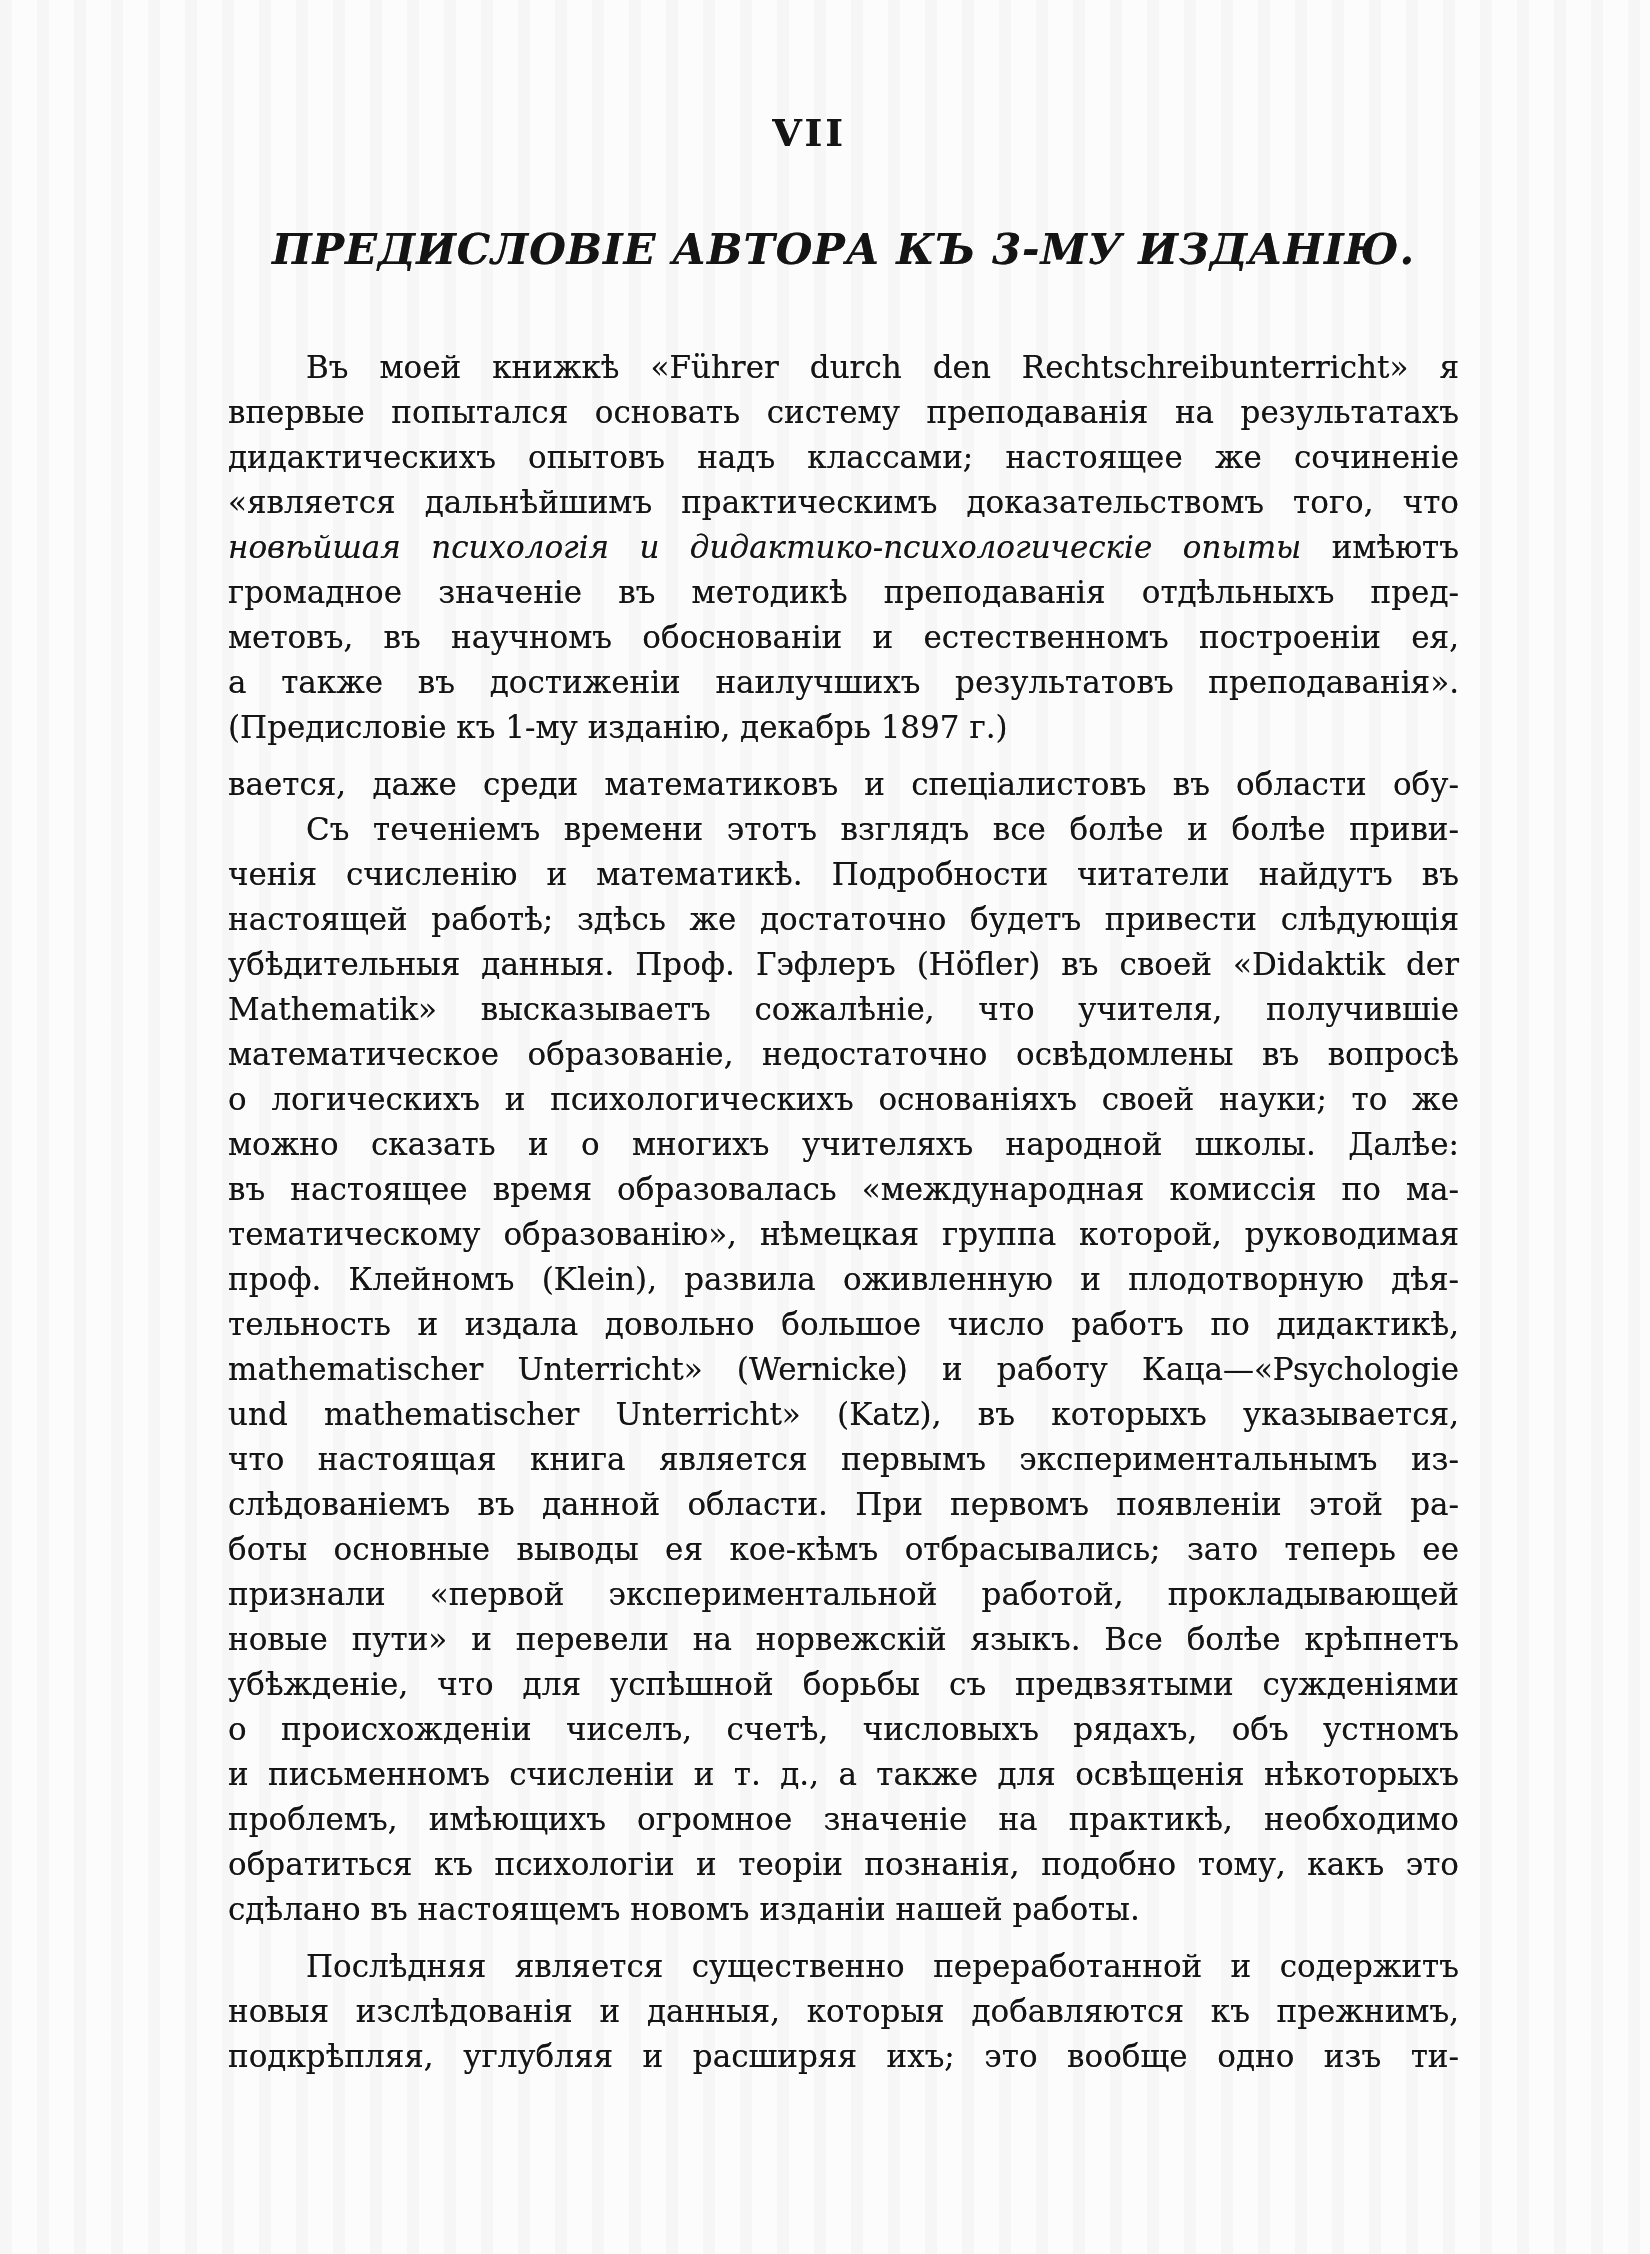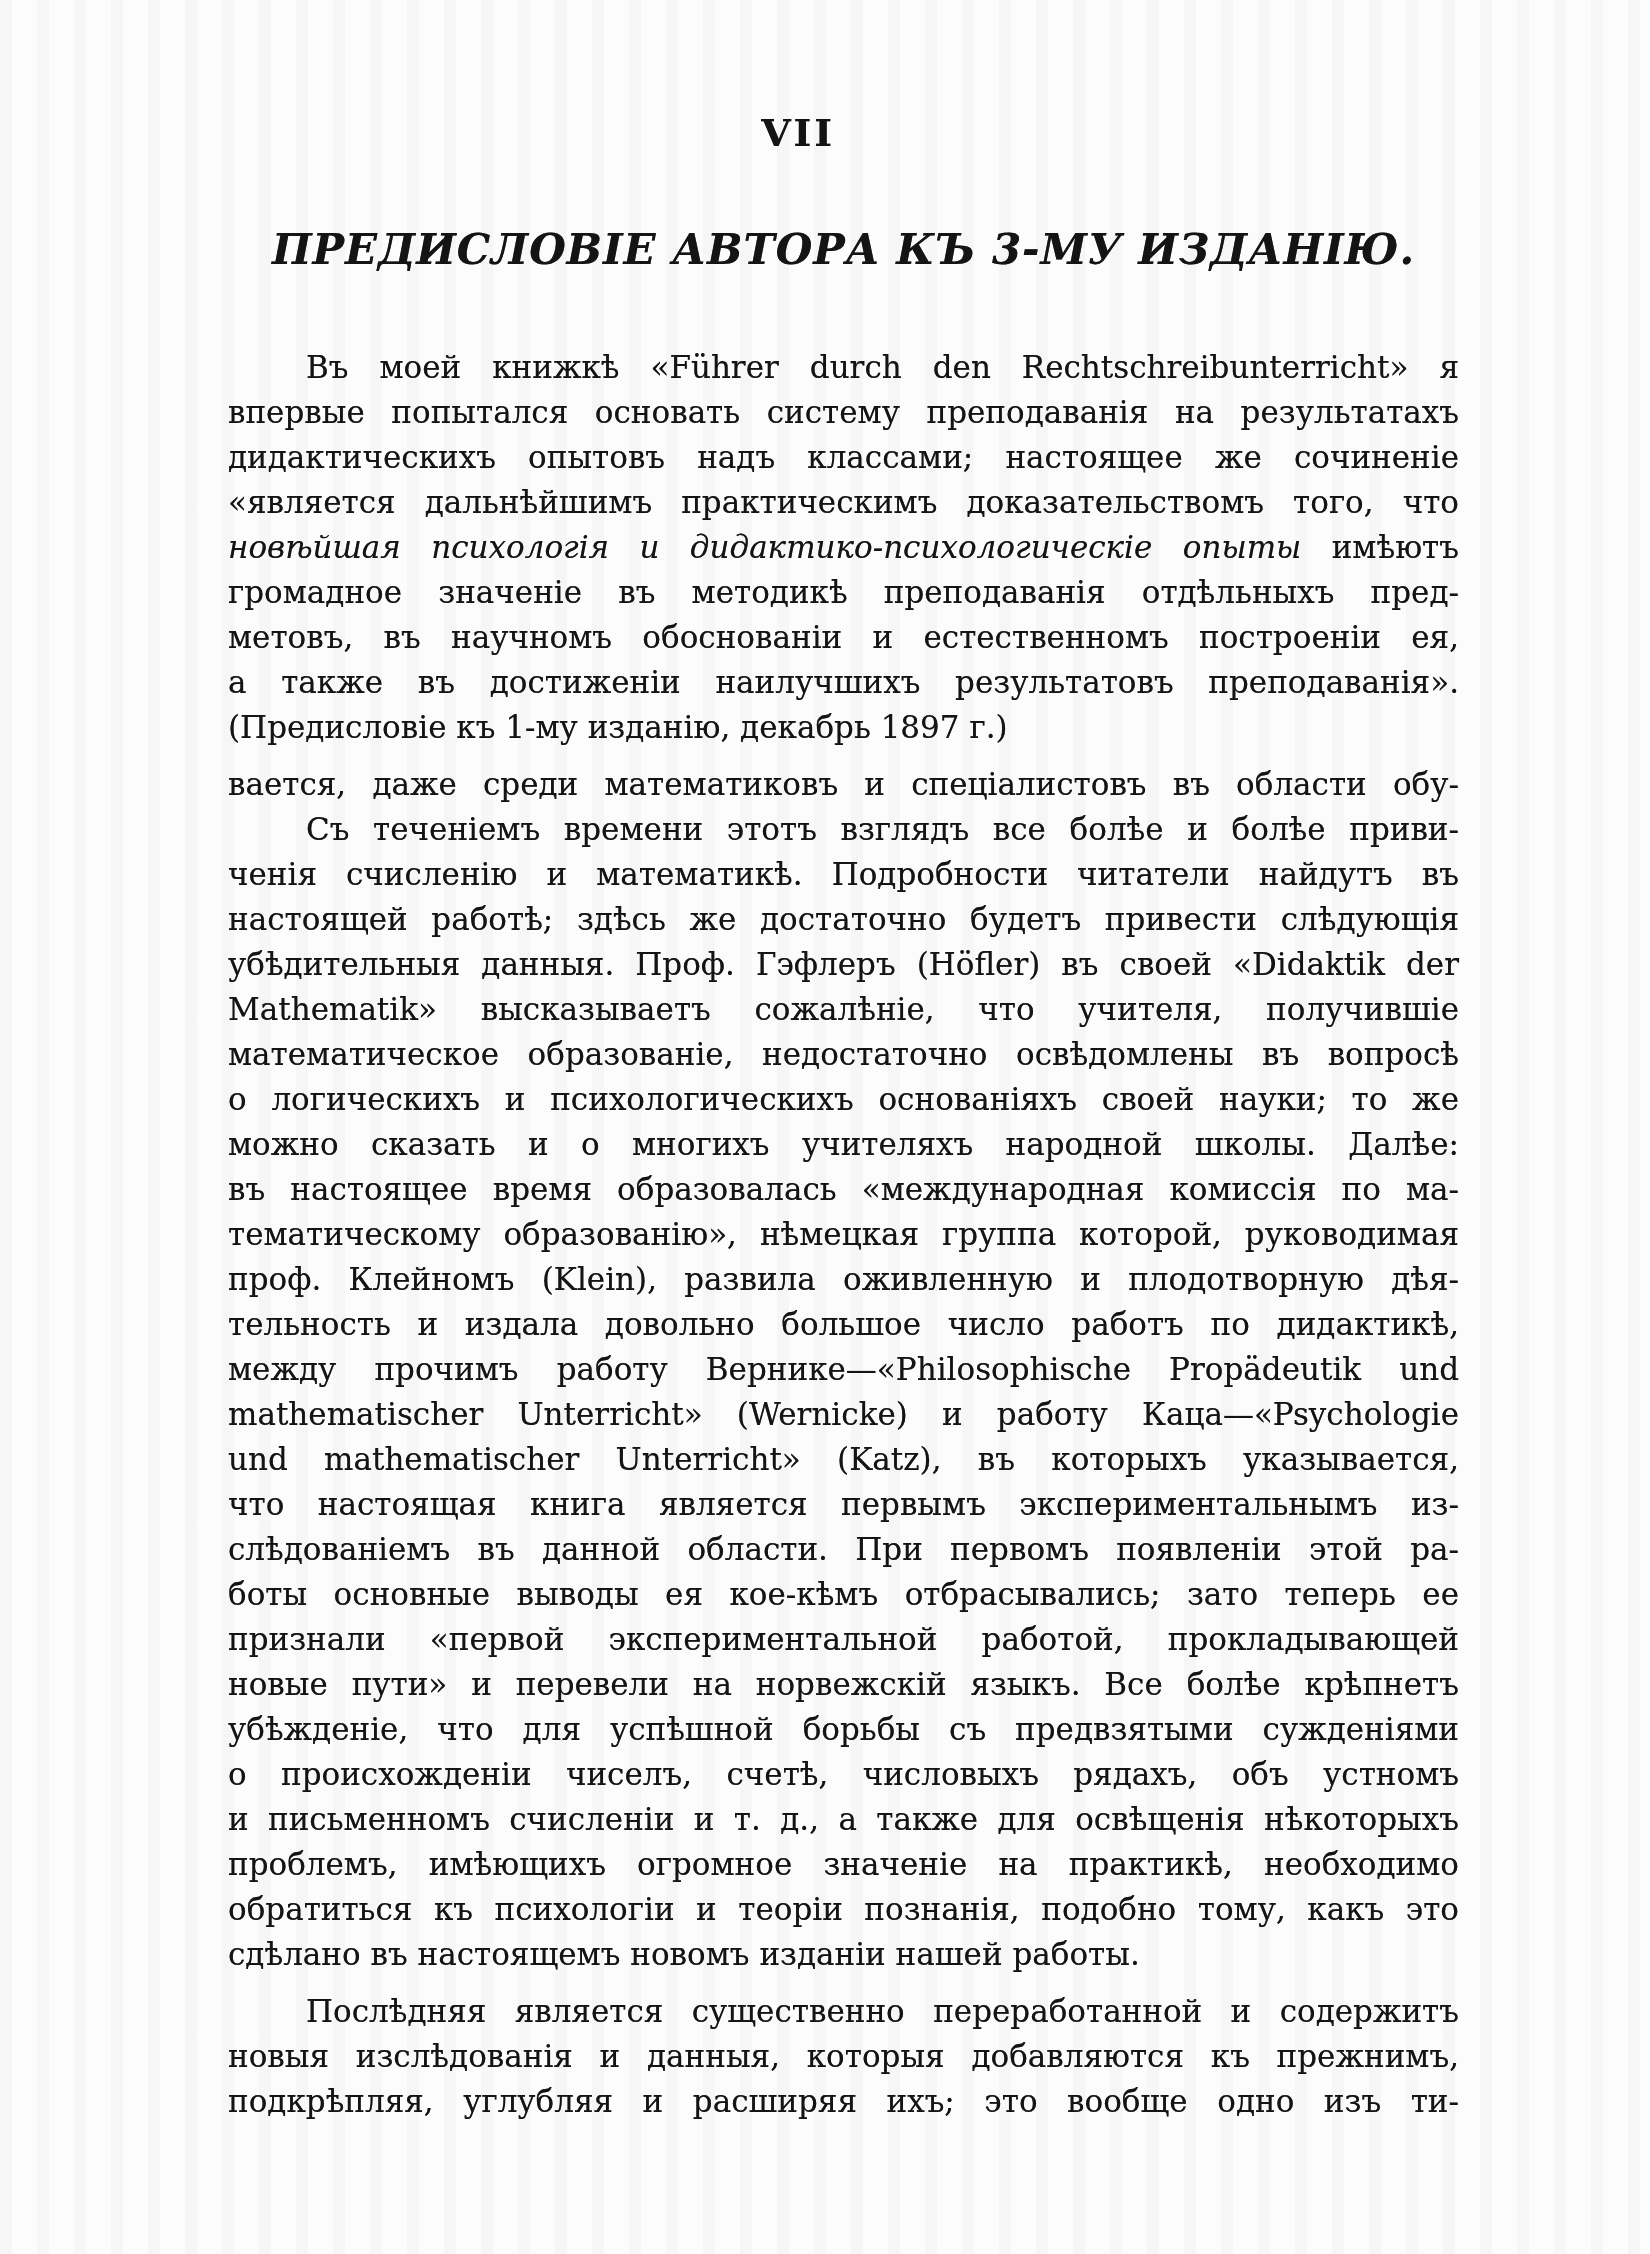--- a/index.html
+++ b/index.html
@@ -20,21 +20,21 @@
       rgba(0,0,0,0.0) 12.3px,
       rgba(0,0,0,0.0) 37px
     );
     color: #141414;
     font-family: "DejaVu Serif", serif;
     overflow: hidden;
   }
   .page-number {
     position: absolute;
     top: 110px;
-    left: 178px;
+    left: 189px;
     width: 1240px;
     text-align: center;
     font-size: 38px;
     font-weight: bold;
     letter-spacing: 2.8px;
     text-shadow: 0 0 0.5px rgba(0,0,0,0.65);
   }
   .heading {
     position: absolute;
     top: 225px;
@@ -102,21 +102,20 @@
         <div class="line"><span>настоящей работѣ; здѣсь же достаточно будетъ привести слѣдующія</span></div>
         <div class="line"><span>убѣдительныя данныя. Проф. Гэфлеръ (Höfler) въ своей «Didaktik der</span></div>
         <div class="line"><span>Mathematik» высказываетъ сожалѣніе, что учителя, получившіе</span></div>
         <div class="line"><span>математическое образованіе, недостаточно освѣдомлены въ вопросѣ</span></div>
         <div class="line"><span>о логическихъ и психологическихъ основаніяхъ своей науки; то же</span></div>
         <div class="line"><span>можно сказать и о многихъ учителяхъ народной школы. Далѣе:</span></div>
         <div class="line"><span>въ настоящее время образовалась «международная комиссія по ма-</span></div>
         <div class="line"><span>тематическому образованію», нѣмецкая группа которой, руководимая</span></div>
         <div class="line"><span>проф. Клейномъ (Klein), развила оживленную и плодотворную дѣя-</span></div>
         <div class="line"><span>тельность и издала довольно большое число работъ по дидактикѣ,</span></div>
-        <div class="line"><span>между прочимъ работу Вернике—«Philosophische Propädeutik und</span></div>
         <div class="line"><span>mathematischer Unterricht» (Wernicke) и работу Каца—«Psychologie</span></div>
         <div class="line"><span>und mathematischer Unterricht» (Katz), въ которыхъ указывается,</span></div>
         <div class="line"><span>что настоящая книга является первымъ экспериментальнымъ из-</span></div>
         <div class="line"><span>слѣдованіемъ въ данной области. При первомъ появленіи этой ра-</span></div>
         <div class="line"><span>боты основные выводы ея кое-кѣмъ отбрасывались; зато теперь ее</span></div>
         <div class="line"><span>признали «первой экспериментальной работой, прокладывающей</span></div>
         <div class="line"><span>новые пути» и перевели на норвежскій языкъ. Все болѣе крѣпнетъ</span></div>
         <div class="line"><span>убѣжденіе, что для успѣшной борьбы съ предвзятыми сужденіями</span></div>
         <div class="line"><span>о происхожденіи чиселъ, счетѣ, числовыхъ рядахъ, объ устномъ</span></div>
         <div class="line"><span>и письменномъ счисленіи и т. д., а также для освѣщенія нѣкоторыхъ</span></div>

